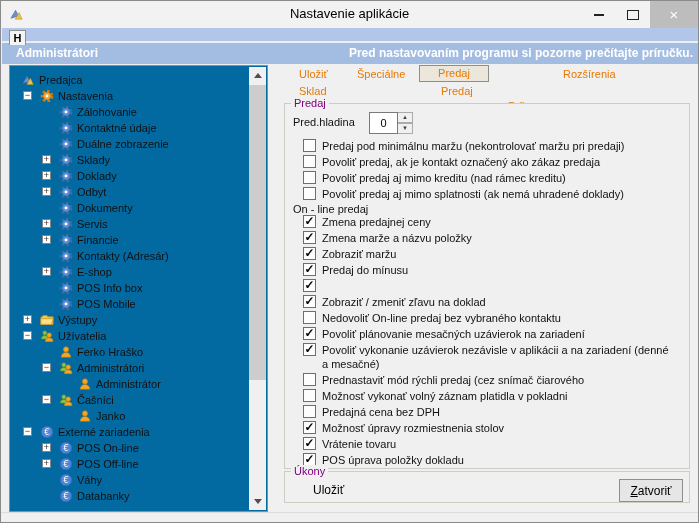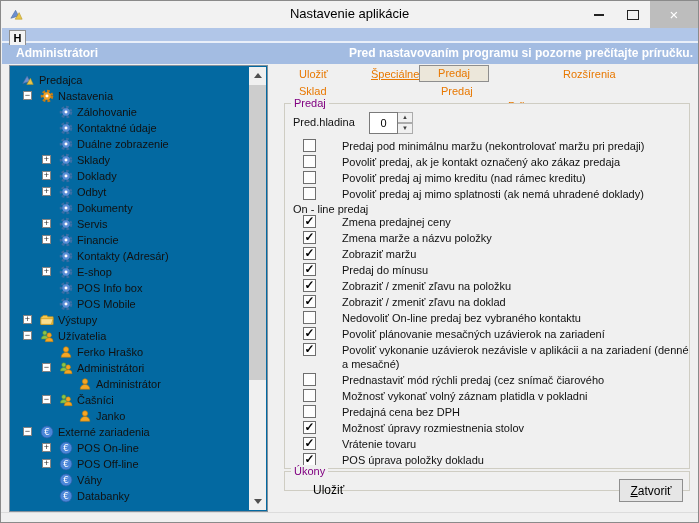--- a/index.html
+++ b/index.html
@@ -36,33 +36,33 @@
   .tri-up{width:0;height:0;border-left:4px solid transparent;border-right:4px solid transparent;border-bottom:5px solid #505050;}
   .tri-down{width:0;height:0;border-left:4px solid transparent;border-right:4px solid transparent;border-top:5px solid #505050;}
   .sthumb{position:absolute;left:0;top:18px;width:17px;height:295px;background:#cdcdcd;}
   
   .rpanel{position:absolute;left:283px;top:64px;width:408px;height:447px;}
   .tab{position:absolute;font-size:11px;color:#e87800;white-space:nowrap;cursor:default;}
   .tab.sel{background:#ece7da;border:1px solid #8e8e8e;text-align:center;box-sizing:border-box;padding-top:1px;}
   .group{position:absolute;border:1px solid #cfcdc3;background:#f0f0f0;box-sizing:border-box;}
   .legend{position:absolute;top:-7px;left:6px;background:#f0f0f0;padding:0 3px;font-size:11px;color:#800080;}
   .g-predaj{left:0;top:38px;width:406px;height:366px;}
-  .g-ukony{left:0;top:406px;width:406px;height:20px;}
+  .g-ukony{left:0;top:406px;width:406px;height:32px;}
   .fldlab{position:absolute;left:8px;top:12px;font-size:11px;color:#111;}
   .spinner{position:absolute;left:84px;top:8px;width:46px;height:22px;display:flex;}
   .spinval{width:29px;height:22px;background:#fff;border:1px solid #7a7a7a;box-sizing:border-box;text-align:center;font-size:11px;line-height:20px;color:#000;}
   .spinbtns{width:15px;display:flex;flex-direction:column;}
   .spinbtn{flex:1;border:1px solid #ababab;border-left:none;background:#f0f0f0;font-size:6px;line-height:9px;text-align:center;color:#404040;box-sizing:border-box;}
   .seclab{position:absolute;left:8px;font-size:11px;color:#111;}
   .cblist{position:absolute;left:18px;right:4px;}
   .cbrow{position:relative;height:16px;}
   .cbrow.wrap{height:30px;}
   .cb{position:absolute;left:0;top:1px;width:13px;height:13px;background:#fdfdfd;border:1px solid #6e6e6e;box-sizing:border-box;
       font-size:12px;line-height:11px;font-weight:bold;text-align:center;color:#000;}
-  .cbl{position:absolute;left:19px;top:1px;font-size:11px;line-height:14px;color:#111;white-space:nowrap;margin-left:20px;}
+  .cbl{position:absolute;left:19px;top:1px;font-size:11px;line-height:14px;color:#111;white-space:nowrap;}
   .cbrow.wrap .cbl{white-space:normal;width:352px;line-height:14px;}
   .save-lbl{position:absolute;left:28px;top:11px;font-size:12px;color:#000;cursor:default;}
   .btn{position:absolute;left:334px;top:7px;width:64px;height:23px;background:#e6e6e6;border:1px solid #8e8e8e;
        font-family:"Liberation Sans",sans-serif;font-size:12px;color:#000;padding:0;}
   .btn span{display:block;}
   .btn span::first-letter{text-decoration:underline;}
   .bottom-line{position:absolute;left:0;top:511px;width:699px;height:1px;background:#dcdcdc;}
 </style>
 </head>
 <body>
@@ -329,21 +329,21 @@
       <span class="sthumb"></span>
       <span class="sarr down">
           <span class="tri-down"></span>
         </span>
     </div>
   </div>
 
   <div class="rpanel">
     <div id="tabs">
         <span class="tab" style="left: 15px; top: 3px;">Uložiť</span>
-        <span class="tab" style="left: 87px; top: 3px; text-decoration: underline;">Špeciálne</span>
+        <span class="tab" style="left: 73px; top: 3px;">Špeciálne</span>
         <span class="tab sel" style="left: 135px; top: 0px; width: 70px; height: 17px;">Predaj</span>
         <span class="tab" style="left: 224px; top: 3px; margin-top: 32px;">Príjem</span>
         <span class="tab" style="left: 279px; top: 3px;">Rozšírenia</span>
         <span class="tab" style="left: 15px; top: 20px;">Sklad</span>
         <span class="tab" style="left: 157px; top: 20px;">Predaj</span>
       </div>
 
     <div class="group g-predaj">
       <span class="legend">Predaj</span>
       <span class="fldlab">Pred.hladina</span>
@@ -385,21 +385,20 @@
           <div class="cbrow">
             <span class="cb">✓</span>
             <span class="cbl">Zobraziť maržu</span>
           </div>
           <div class="cbrow">
             <span class="cb">✓</span>
             <span class="cbl">Predaj do mínusu</span>
           </div>
           <div class="cbrow">
             <span class="cb">✓</span>
-            <span class="cbl">Zobraziť / zmeniť zľavu na položku</span>
           </div>
           <div class="cbrow">
             <span class="cb">✓</span>
             <span class="cbl">Zobraziť / zmeniť zľavu na doklad</span>
           </div>
           <div class="cbrow">
             <span class="cb"></span>
             <span class="cbl">Nedovoliť On-line predaj bez vybraného kontaktu</span>
           </div>
           <div class="cbrow">

